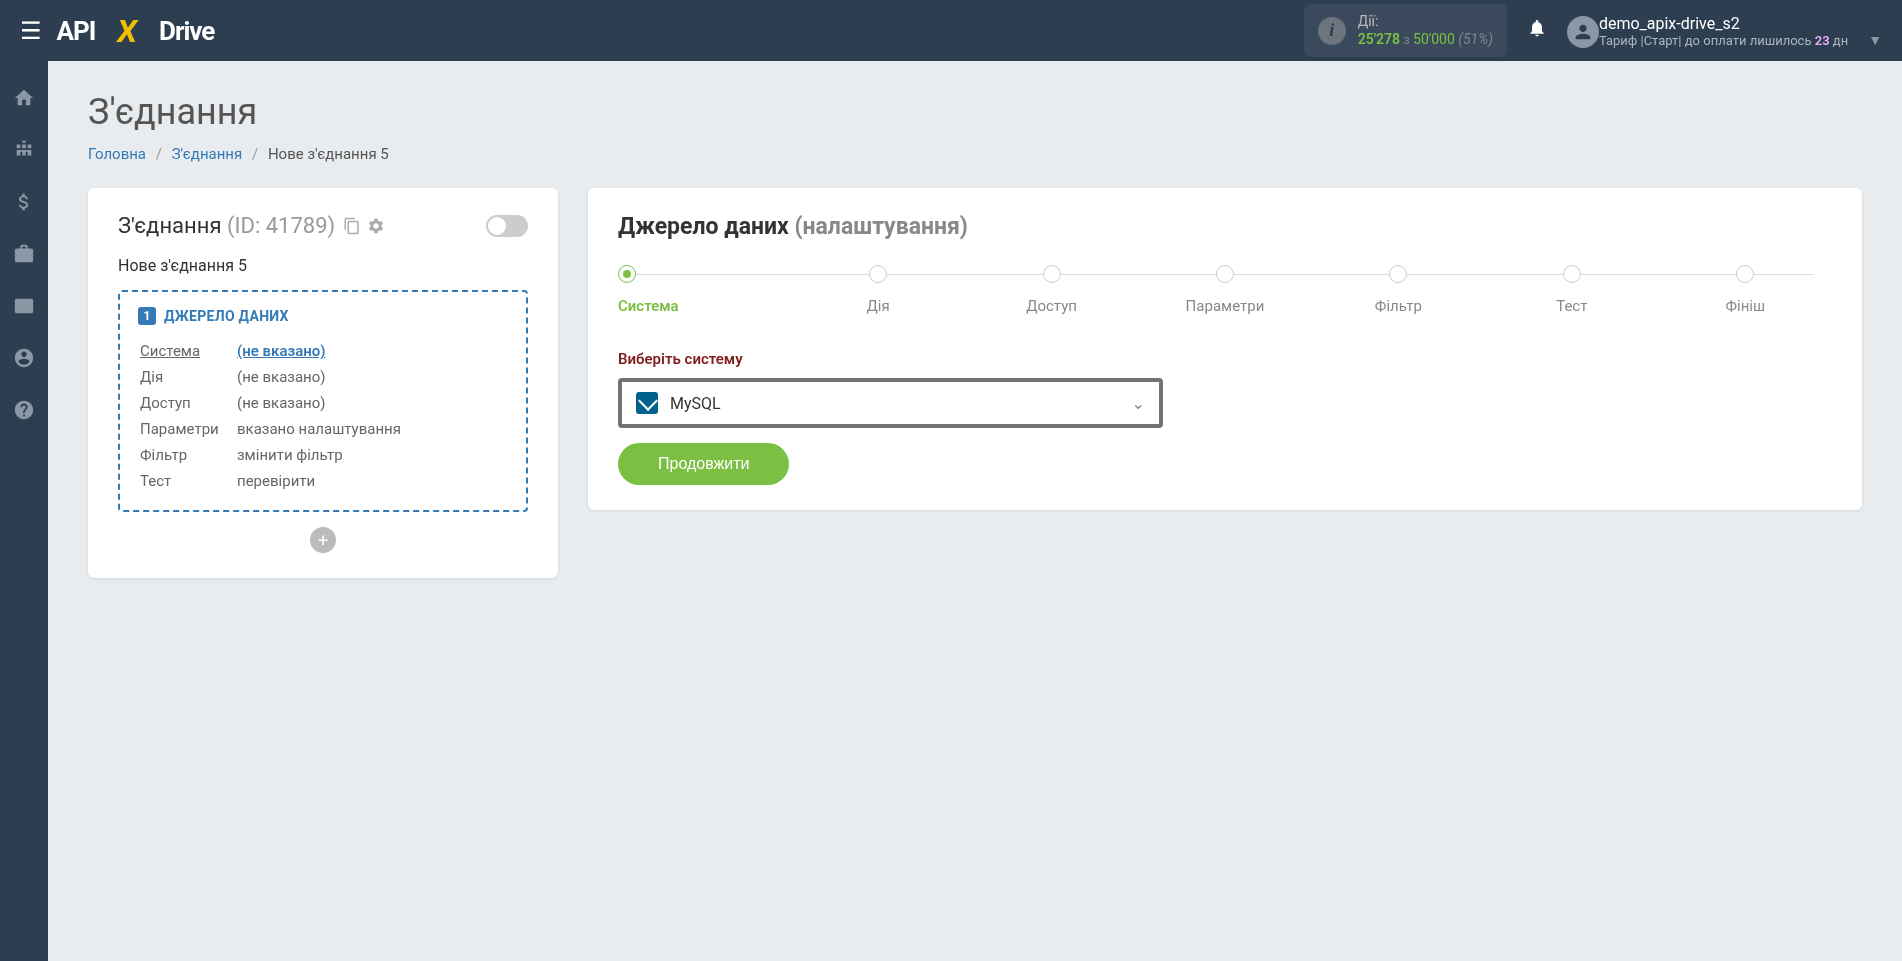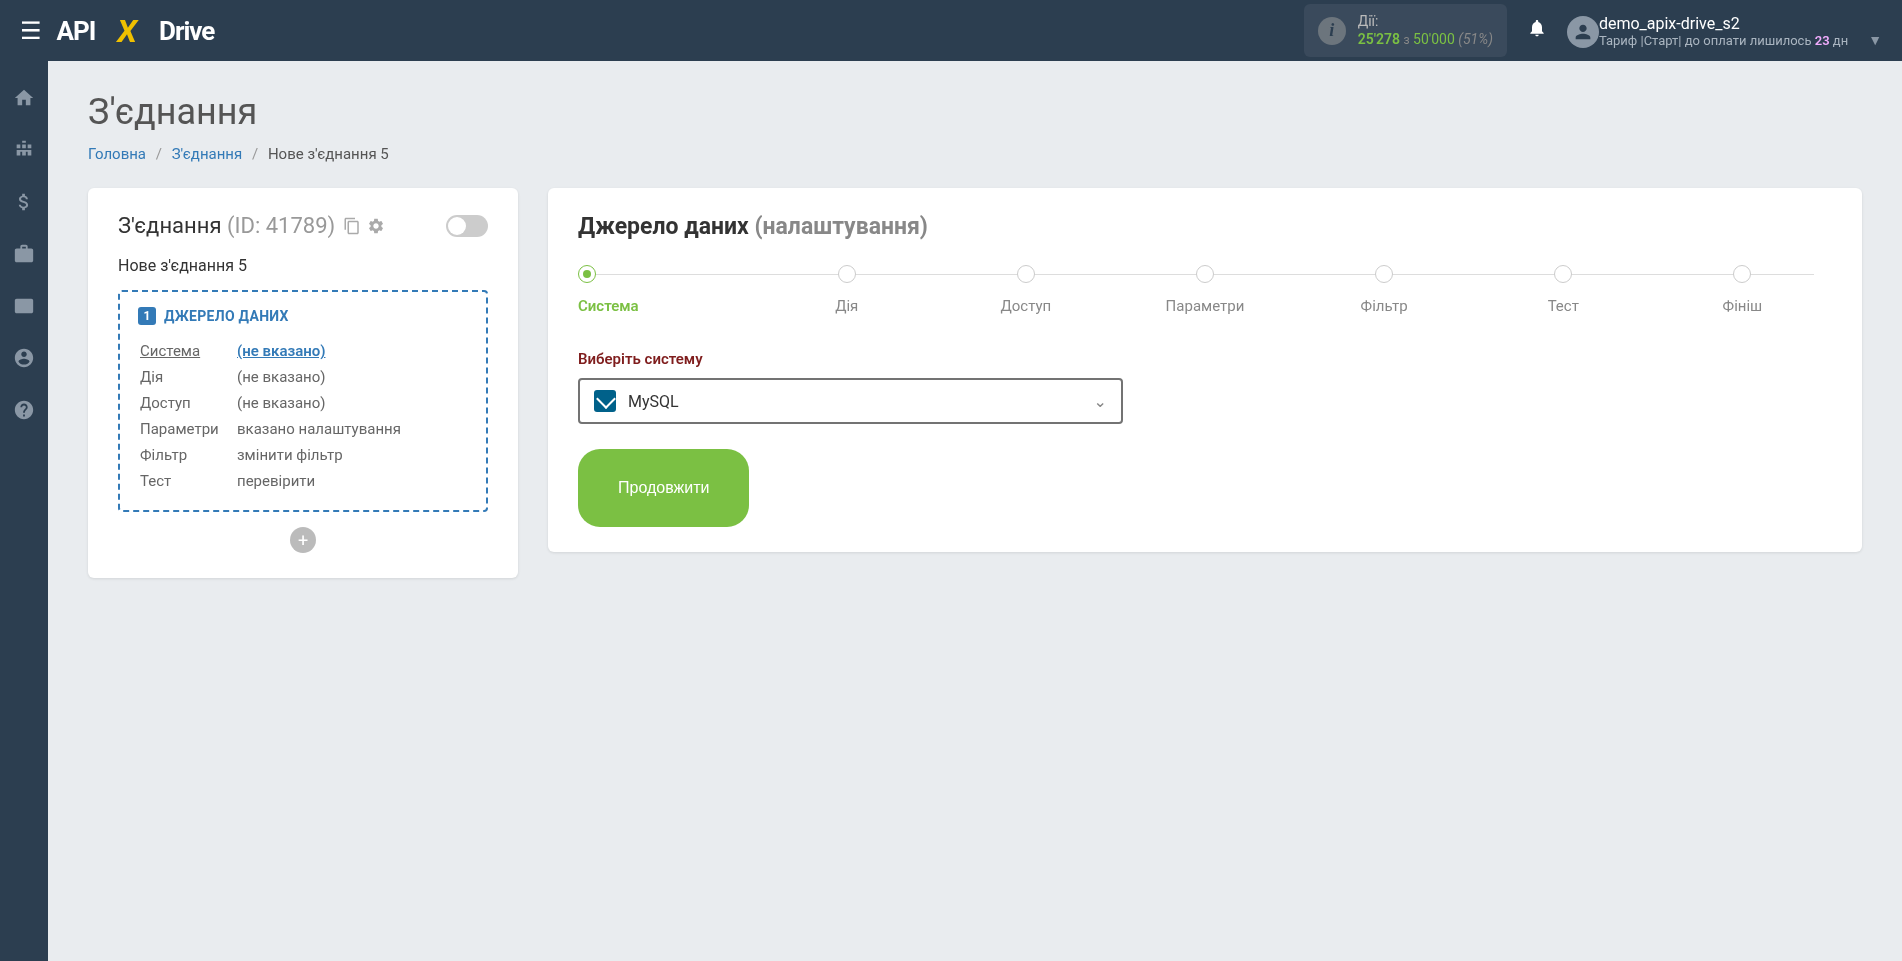--- a/index.html
+++ b/index.html
@@ -37,21 +37,21 @@
 
 
 .main { margin-left: 48px; padding: 30px 40px; }
 .page-title { font-size: 36px; color: #555; font-weight: 400; margin-bottom: 12px; }
 .breadcrumb { font-size: 15px; color: #555; margin-bottom: 25px; }
 .breadcrumb a { color: #337ab7; text-decoration: none; }
 .breadcrumb .sep { color: #999; margin: 0 6px; }
 
 .panels { display: flex; gap: 30px; align-items: flex-start; }
 .panel { background: #fff; border-radius: 6px; box-shadow: 0 1px 3px rgba(0,0,0,0.1); padding: 25px 30px; }
-.left-panel { width: 430px; }
+.left-panel { width: 470px; }
 .right-panel { flex: 1; }
 
 .conn-header { display: flex; align-items: center; margin-bottom: 18px; }
 .conn-title { font-size: 22px; color: #333; font-weight: 400; }
 .conn-id { color: #999; font-weight: 400; }
 .conn-icons { margin-left: 8px; display: flex; gap: 6px; }
 .conn-icons svg { width: 18px; height: 18px; fill: #aaa; cursor: pointer; }
 .toggle { margin-left: auto; width: 42px; height: 22px; background: #ccc; border-radius: 11px; position: relative; cursor: pointer; }
 .toggle::after { content: ''; position: absolute; left: 2px; top: 2px; width: 18px; height: 18px; background: #fff; border-radius: 50%; }
 .conn-name { font-size: 16px; color: #333; margin-bottom: 15px; }
@@ -76,27 +76,27 @@
 .step { text-align: center; position: relative; z-index: 1; flex: 1; }
 .step:first-child { text-align: left; }
 .step:last-child { text-align: center; }
 .step-dot { width: 18px; height: 18px; border-radius: 50%; background: #fff; border: 1px solid #ccc; display: inline-block; position: relative; }
 .step.active .step-dot { border-color: #7bc043; }
 .step.active .step-dot::after { content: ''; position: absolute; top: 4px; left: 4px; width: 8px; height: 8px; border-radius: 50%; background: #7bc043; }
 .step-label { font-size: 15px; color: #888; margin-top: 10px; }
 .step.active .step-label { color: #7bc043; font-weight: 600; }
 
 .field-label { font-size: 15px; font-weight: 600; color: #7f1d1d; margin-bottom: 10px; }
-.select-box { border: 2px solid #737373; border-radius: 4px; padding: 10px 14px; display: flex; align-items: center; gap: 12px; cursor: pointer; width: 545px; position: relative; }
+.select-box { border: 4px solid #737373; border-radius: 4px; padding: 10px 14px; display: flex; align-items: center; gap: 12px; cursor: pointer; width: 545px; position: relative; }
 .select-icon { width: 22px; height: 22px; background: #00618a; border-radius: 3px; display: flex; align-items: center; justify-content: center; }
 .select-icon::after { content: ''; width: 12px; height: 12px; border: 2px solid #fff; border-right: none; border-top: none; transform: rotate(-45deg); margin-top: -4px; margin-left: 2px; }
 .select-text { font-size: 16px; color: #333; }
 .select-chev { margin-left: auto; color: #888; }
 
-.continue-btn { background: #7bc043; color: #fff; border: none; border-radius: 22px; padding: 30px 40px; font-size: 16px; cursor: pointer; margin-top: 25px; }
+.continue-btn { background: #7bc043; color: #fff; border: none; border-radius: 22px; padding: 12px 40px; font-size: 16px; cursor: pointer; margin-top: 15px; }
 </style>
 </head>
 <body>
 
 <div class="header">
   <div class="hamburger">☰</div>
   <div class="logo">
     <span class="logo-text">API</span>
     <span class="logo-x">X</span>
     <span class="logo-text">Drive</span>

